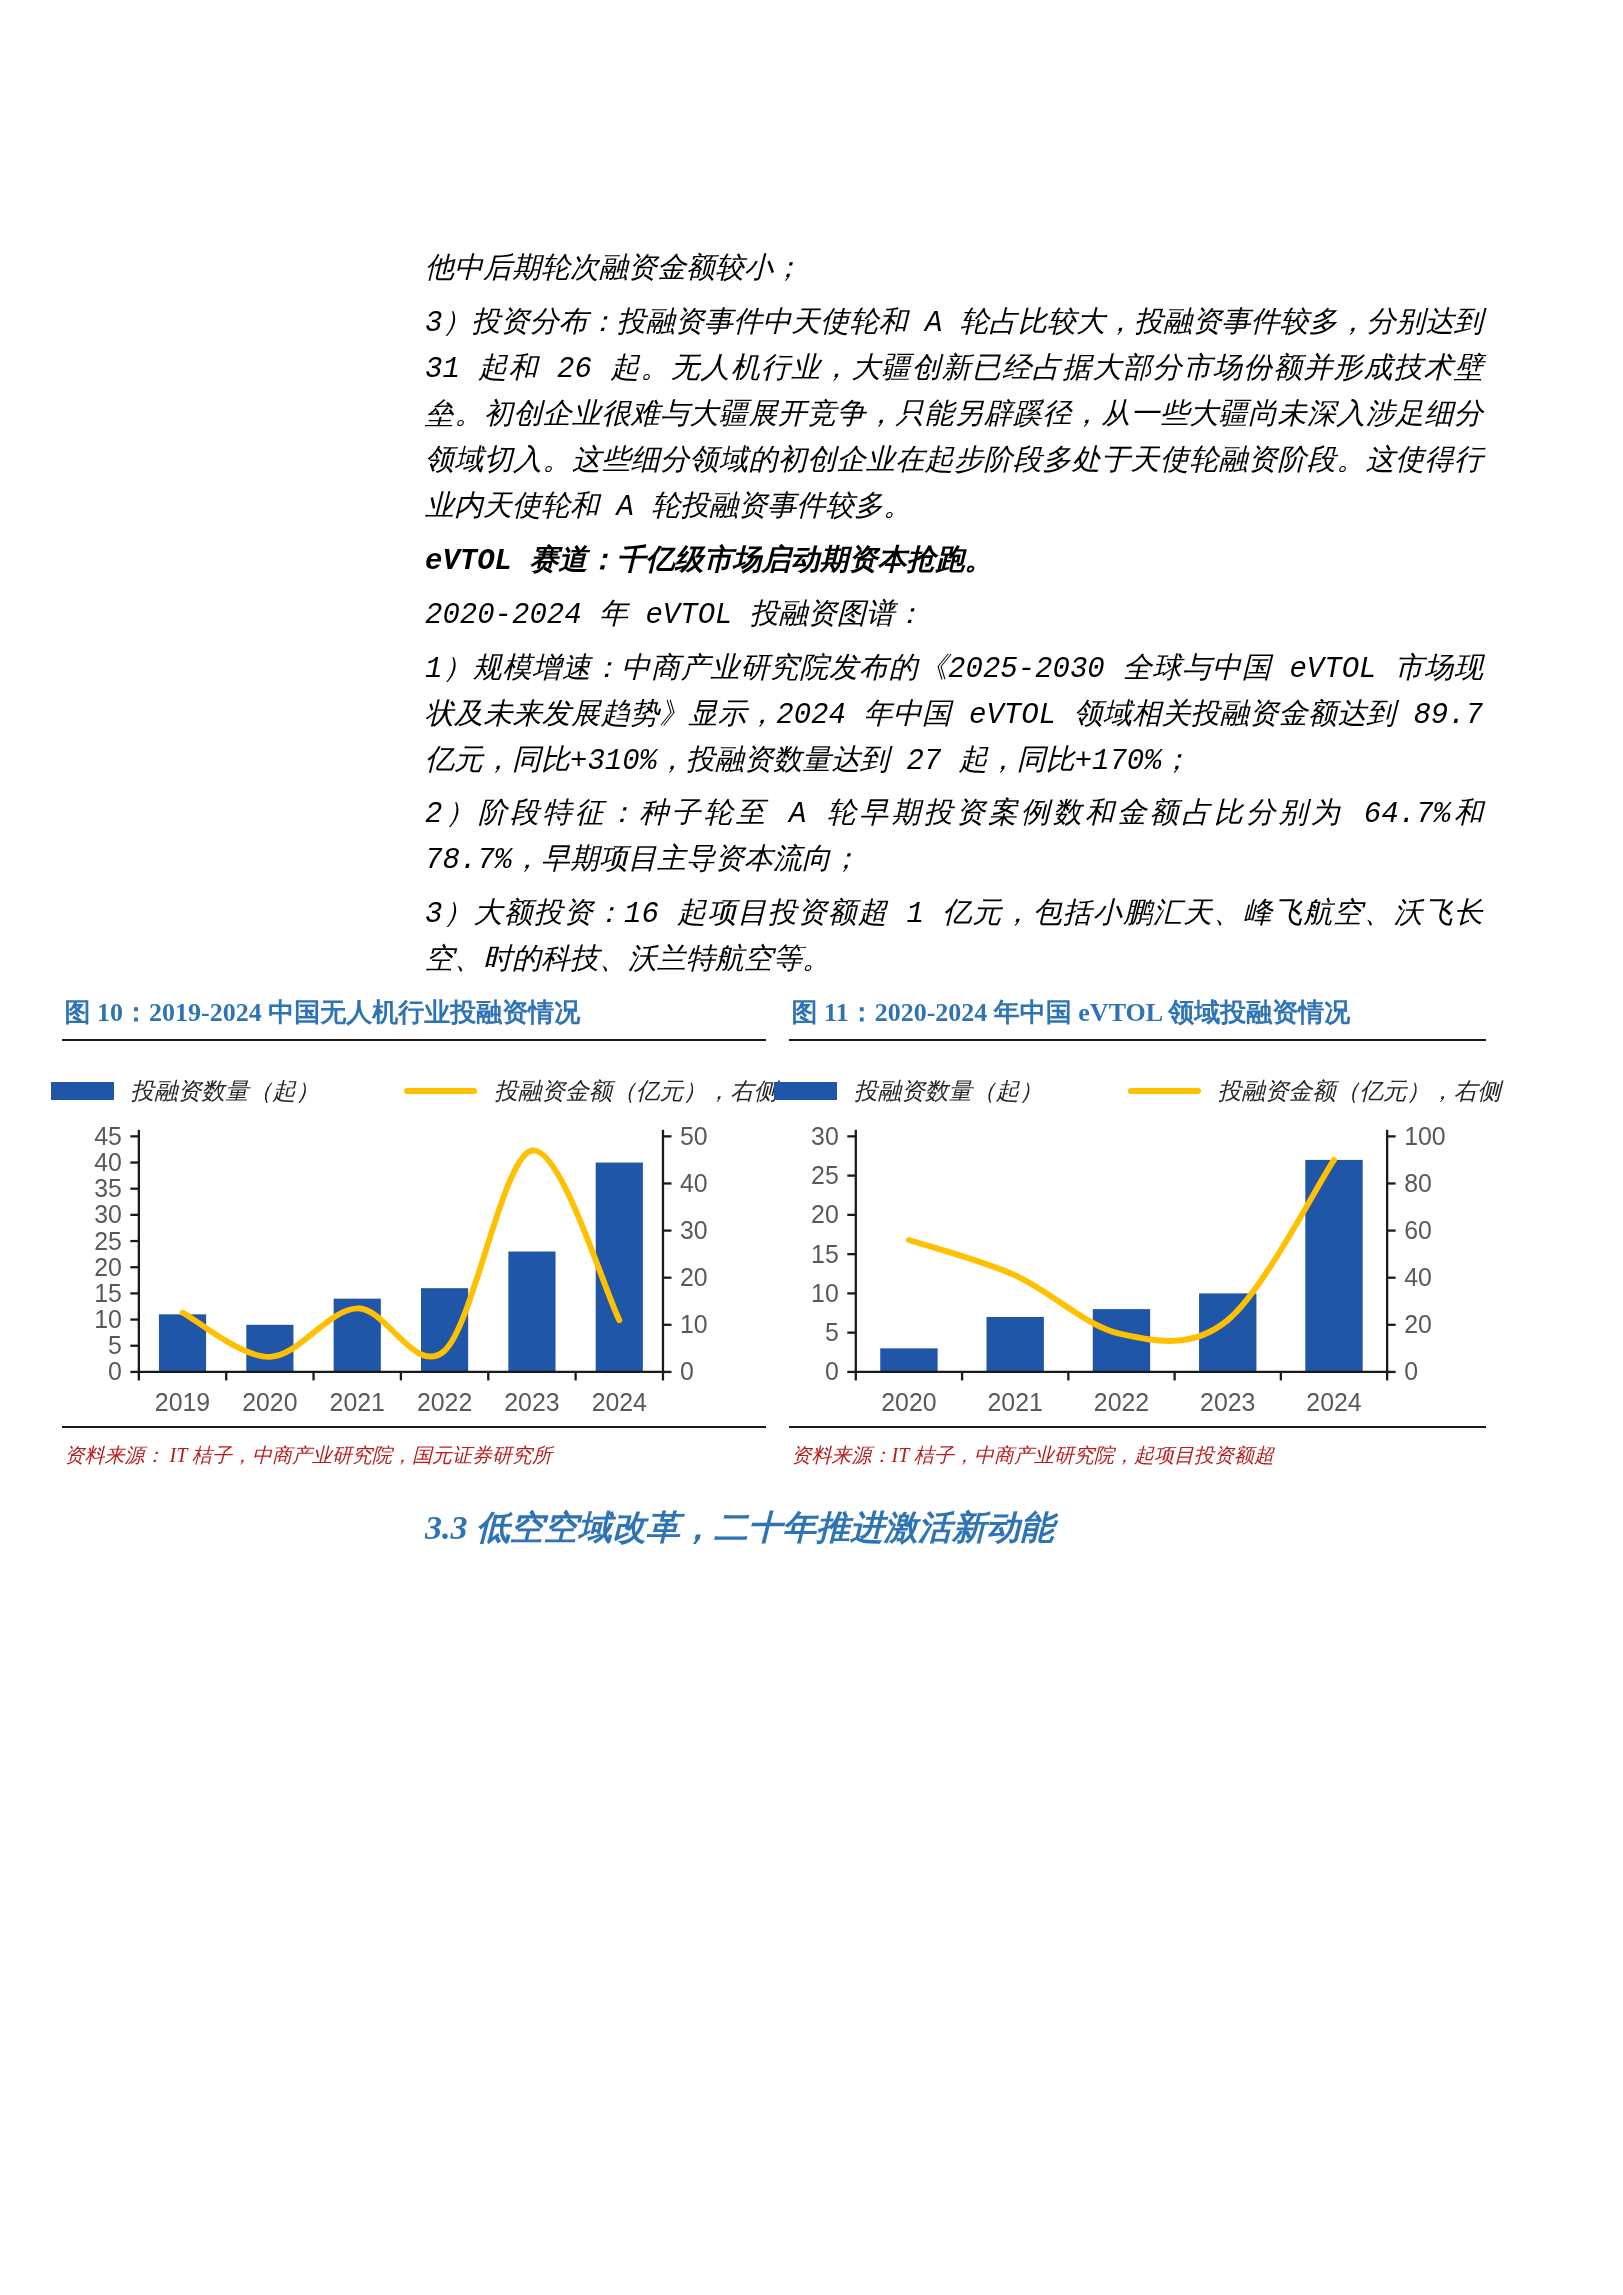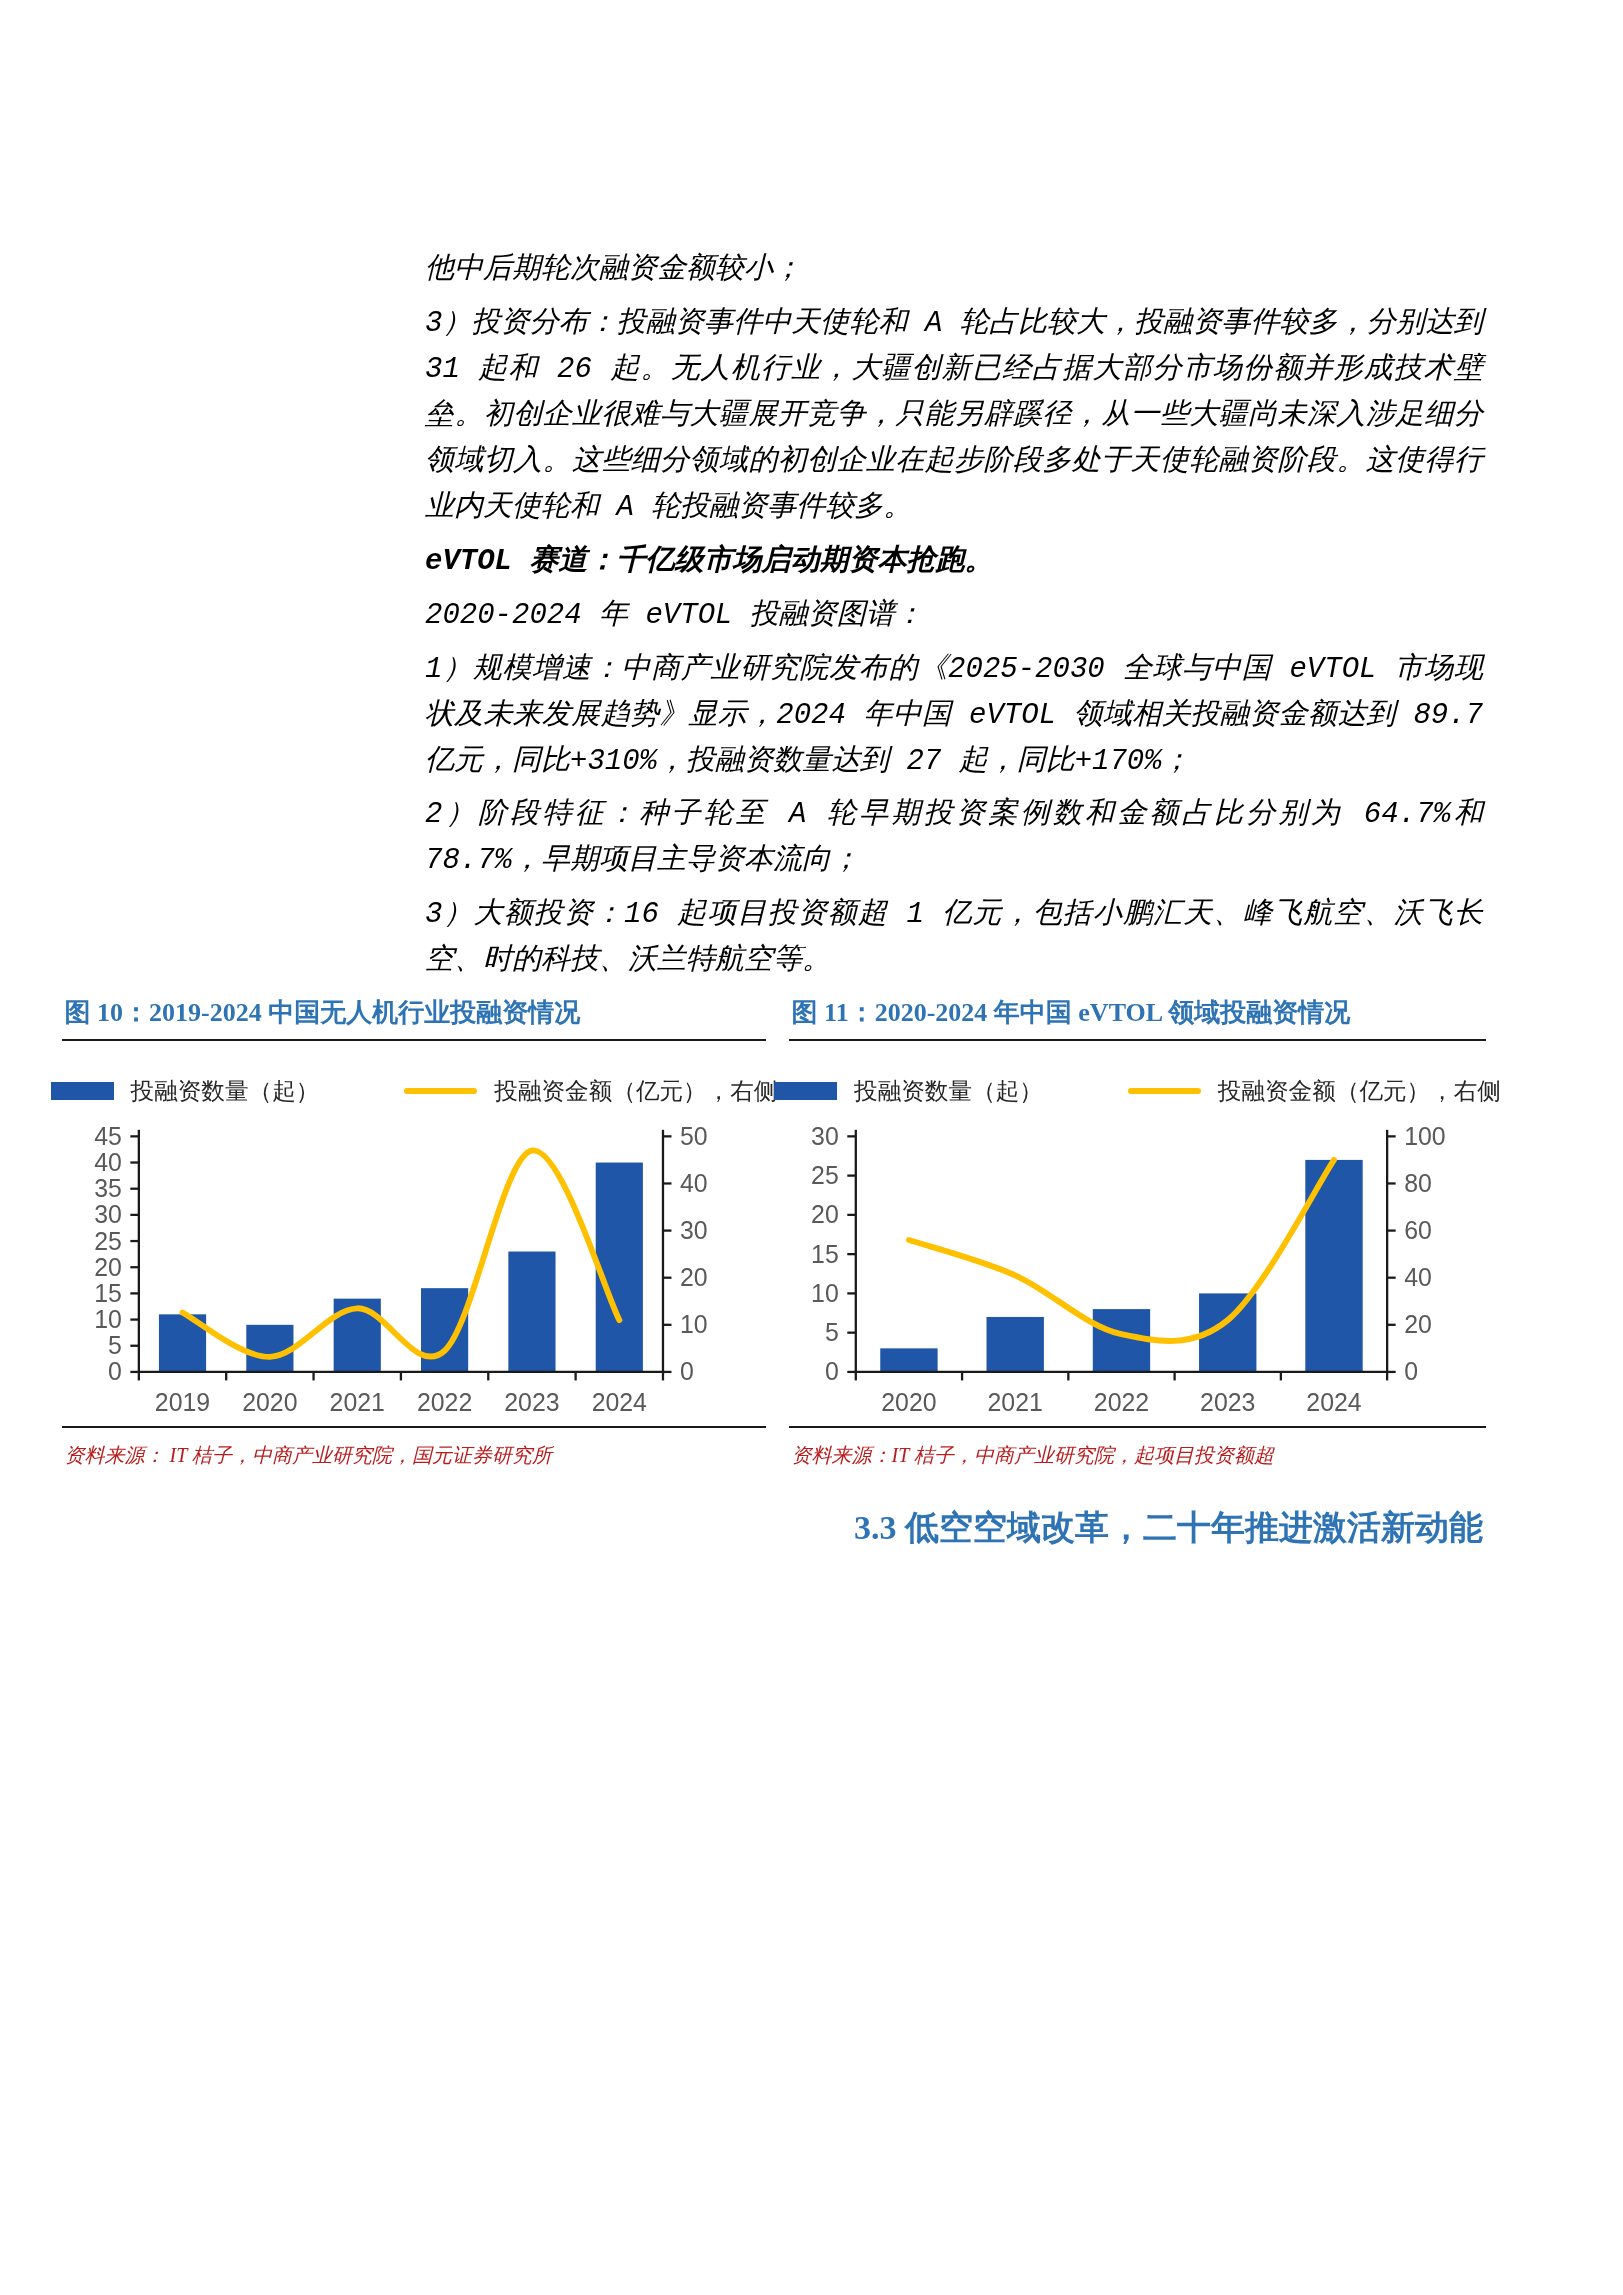--- a/index.html
+++ b/index.html
@@ -29,42 +29,41 @@
   figcaption {
     font-weight: bold; font-size: 26px; line-height: 1.2;
     color: var(--accent, #2E74B5);
     padding: 0 0 10.5px 2.6px;
     white-space: nowrap;
   }
   .caption-rule { border-top: 2.6px solid #1a1a1a; }
   .legend {
     display: flex; justify-content: center; align-items: center;
     gap: 85px; margin-top: 34px;
-    font-size: 23.6px; color: #262626;
+    font-style: italic; font-size: 23.6px; color: #262626;
   }
   .legend-item { display: flex; align-items: center; gap: 17px; white-space: nowrap; }
   .swatch-bar { width: 63px; height: 17.7px; background: var(--bar, #1F56A8); display: inline-block; }
   .swatch-line { width: 73px; height: 5.9px; border-radius: 3.3px; background: var(--line, #FFC000); display: inline-block; }
   svg.chart { display: block; margin-top: 13px; }
   svg.chart text.tick { font-family: "Liberation Sans", sans-serif; font-size: 38px; fill: #595959; }
   .source-rule { border-top: 2px solid #1a1a1a; margin-top: 5.2px; }
   .source {
     font-style: italic; font-size: 20px; line-height: 1.4;
     color: #b91c1c; margin-top: 13px; padding-left: 2.6px;
     white-space: nowrap;
   }
 
   
   .section33 { margin-left: 425px; width: 1058px; margin-top: 37px; }
   .section33 h2 {
-    font-family: "Liberation Serif", serif; 
+    font-family: "Liberation Serif", serif; font-style: italic;
     font-weight: bold; font-size: 34px; line-height: 1.3;
     color: var(--accent, #2E74B5);
     margin: 0 0 17px 0;
-    text-align: right;
   }
   .section33 p {
     font-style: italic; font-size: 29px; line-height: 50px;
     text-align: justify;
   }
   .section33 strong { font-weight: bold; }
 </style>
 </head>
 <body>
 

